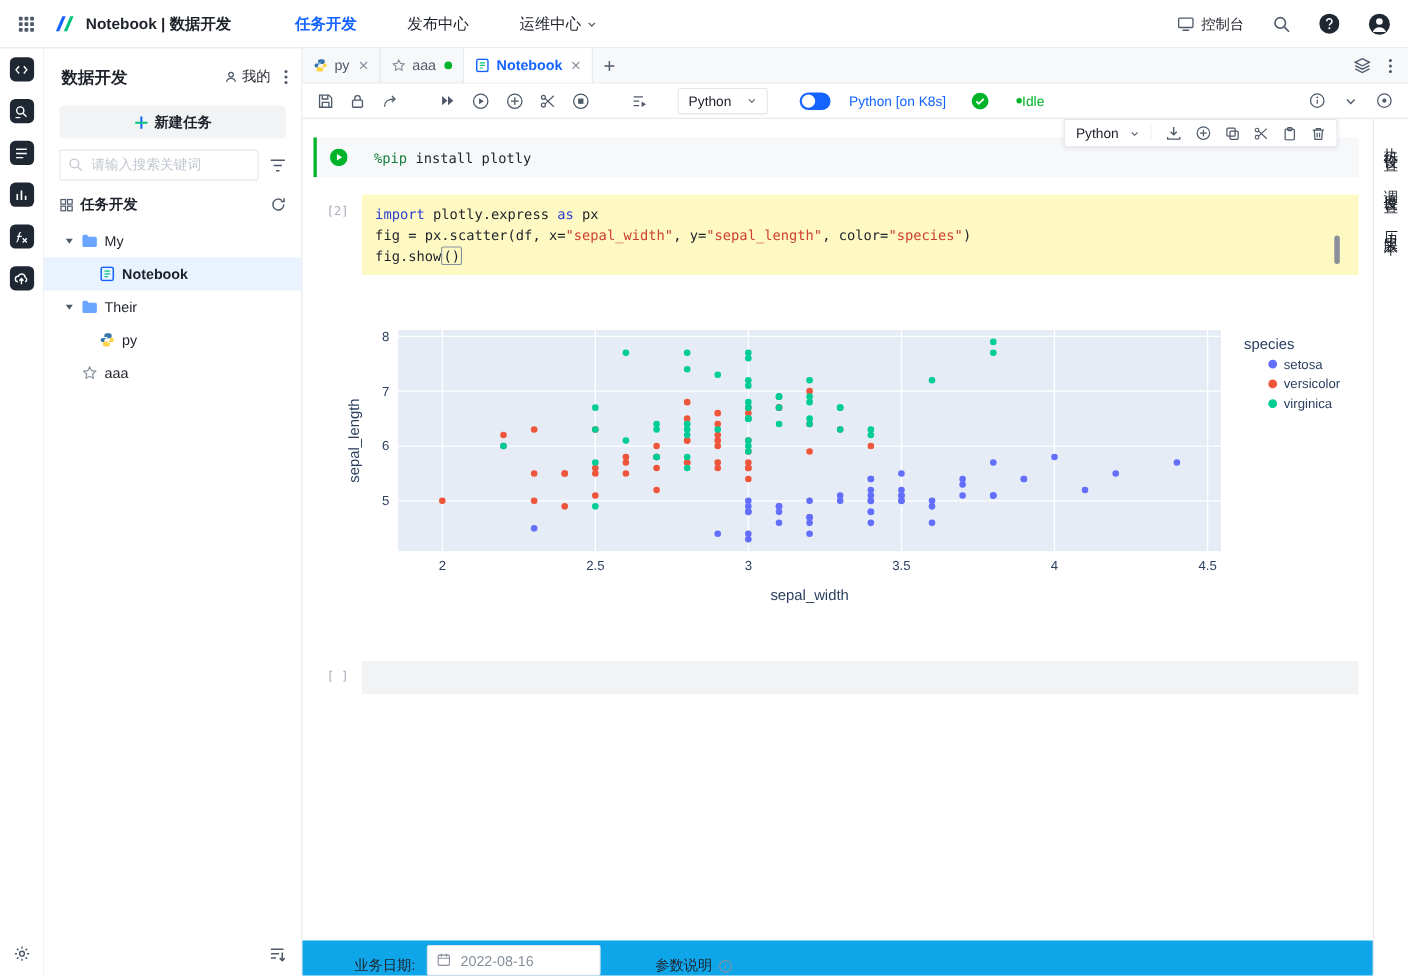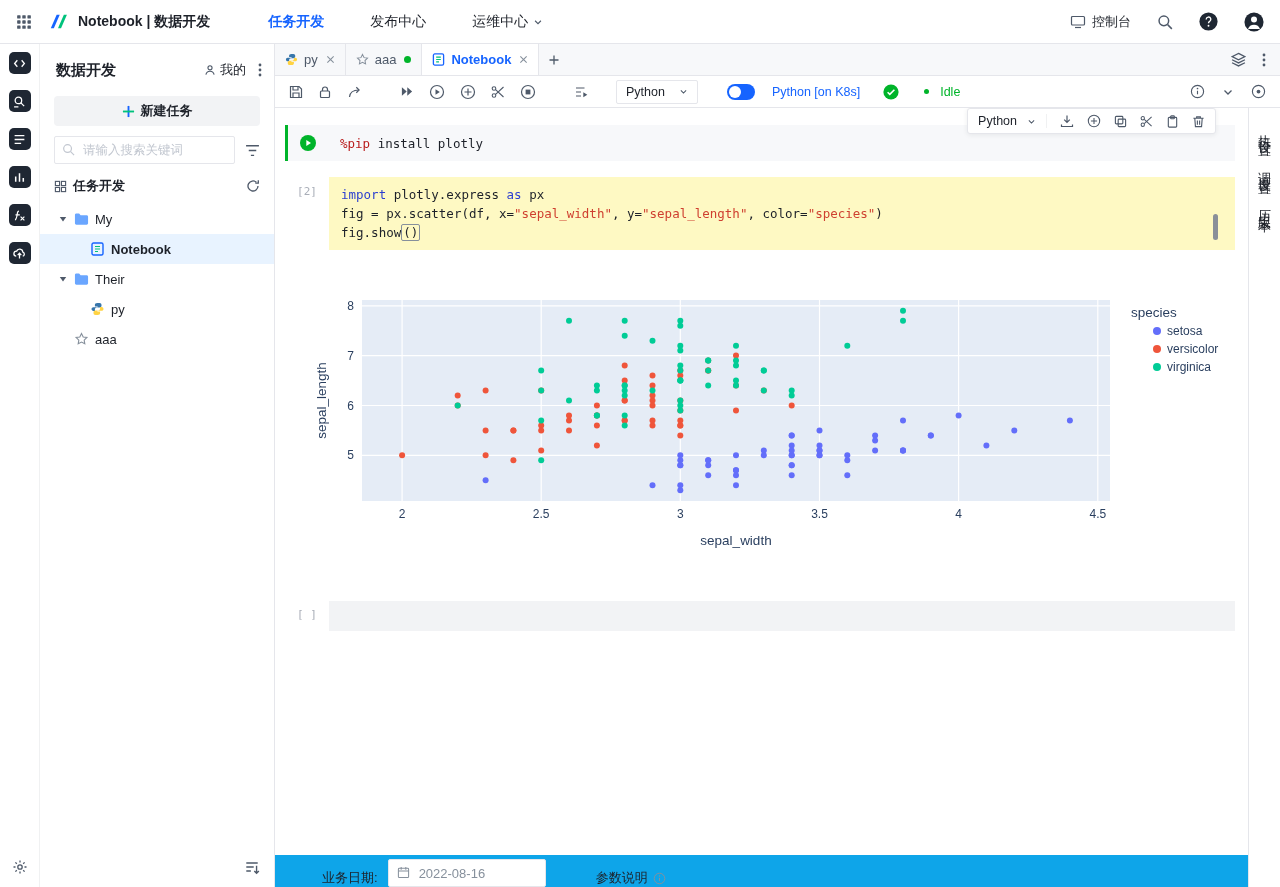--- a/index.html
+++ b/index.html
@@ -60,41 +60,41 @@
 .tab .dot{width:7px;height:7px;border-radius:50%;background:#00b42a;margin-left:2px}
 .tab-plus{width:30px;display:flex;align-items:center;justify-content:center;cursor:pointer}
 .tabbar-right{margin-left:auto;display:flex;align-items:center;gap:16px;padding-right:14px}
 .toolbar{height:32px;background:#fff;border-bottom:1px solid #e5e6eb;display:flex;align-items:center;padding:0 14px;gap:15px}
 .tbtn{cursor:pointer}
 .tb-gap{width:8px}
 .kernel-select{height:24px;border:1px solid #e5e6eb;border-radius:2px;display:flex;align-items:center;gap:14px;padding:0 9px;font-size:12.5px;cursor:pointer;margin-left:12px}
 .switch{width:28px;height:16px;border-radius:8px;background:#1664ff;position:relative;cursor:pointer;margin-left:14px}
 .switch .knob{position:absolute;left:2px;top:2px;width:12px;height:12px;border-radius:50%;background:#fff}
 .k8s-label{color:#1664ff;font-size:12.5px;margin-left:2px}
-.status{display:flex;align-items:center;gap:11px;margin-left:10px}
+.status{display:flex;align-items:center;gap:0;margin-left:10px}
 .status .sdot{width:5px;height:5px;border-radius:50%;background:#00b42a}
 .status .stext{color:#00b42a;font-size:12.5px}
 .toolbar-right{margin-left:auto;display:flex;align-items:center;gap:17px}
 
 .work{flex:1;display:flex;min-height:0}
 .nbwrap{flex:1;display:flex;flex-direction:column;min-width:0}
 .notebook{flex:1;overflow:hidden;position:relative;padding:17px 13px 0 10px}
 .cell-toolbar{position:absolute;top:0;right:32px;height:26px;background:#fff;border:1px solid #e5e6eb;border-radius:3px;box-shadow:0 1px 5px rgba(29,33,41,.08);display:flex;align-items:center;gap:13px;padding:0 10px;z-index:5}
 .cell-toolbar .ksel{display:flex;align-items:center;gap:10px;font-size:12.5px;cursor:pointer;padding-right:10px;border-right:1px solid #f0f1f2}
 .cell-magic{border-left:3px solid #00b42a;background:#f7f8fa;height:36px;display:flex;align-items:center;margin-bottom:16px}
 .cell-magic .icon{margin-left:12px}
 .cell-magic .codeline{margin-left:24px}
 .cellrow{display:flex;margin-bottom:0}
 .gutter{width:44px;flex:none;display:flex;justify-content:center;padding-top:8px;font-family:"DejaVu Sans Mono",monospace;font-size:11px;color:#a9aeb8}
 .codebody{flex:1;background:#fef9c3;padding:8px 12px;position:relative}
 .codeline{font-family:"DejaVu Sans Mono",monospace;font-size:12.5px;line-height:19px;white-space:pre}
 .tk-p{color:#1d2129}
 .tk-kw{color:#2b3fd0}
 .tk-str{color:#cf4030}
-.tk-magic{color:#b91c1c}
+.tk-magic{color:#15803d}
 .tk-box{color:#1d2129;border:1px solid #86909c;border-radius:2px;padding:0 1px}
 .vthumb{position:absolute;right:17px;bottom:10px;width:5px;height:26px;border-radius:3px;background:#8a9099;cursor:pointer}
 .chartwrap{margin-top:28px}
 .emptybody{flex:1;background:#f2f3f5;height:30px;margin-top:38px}
 .gutter.empty{padding-top:45px}
 .tick{font-size:12px;fill:#2a3f5f}
 .axis{font-size:13.5px;fill:#2a3f5f}
 
 .strip{width:32px;border-left:1px solid #e5e6eb;display:flex;flex-direction:column;align-items:center;padding-top:16px;gap:26px}
 .vtab{writing-mode:vertical-lr;text-orientation:upright;letter-spacing:3px;font-size:13px;color:#1d2129;cursor:pointer;line-height:1}

